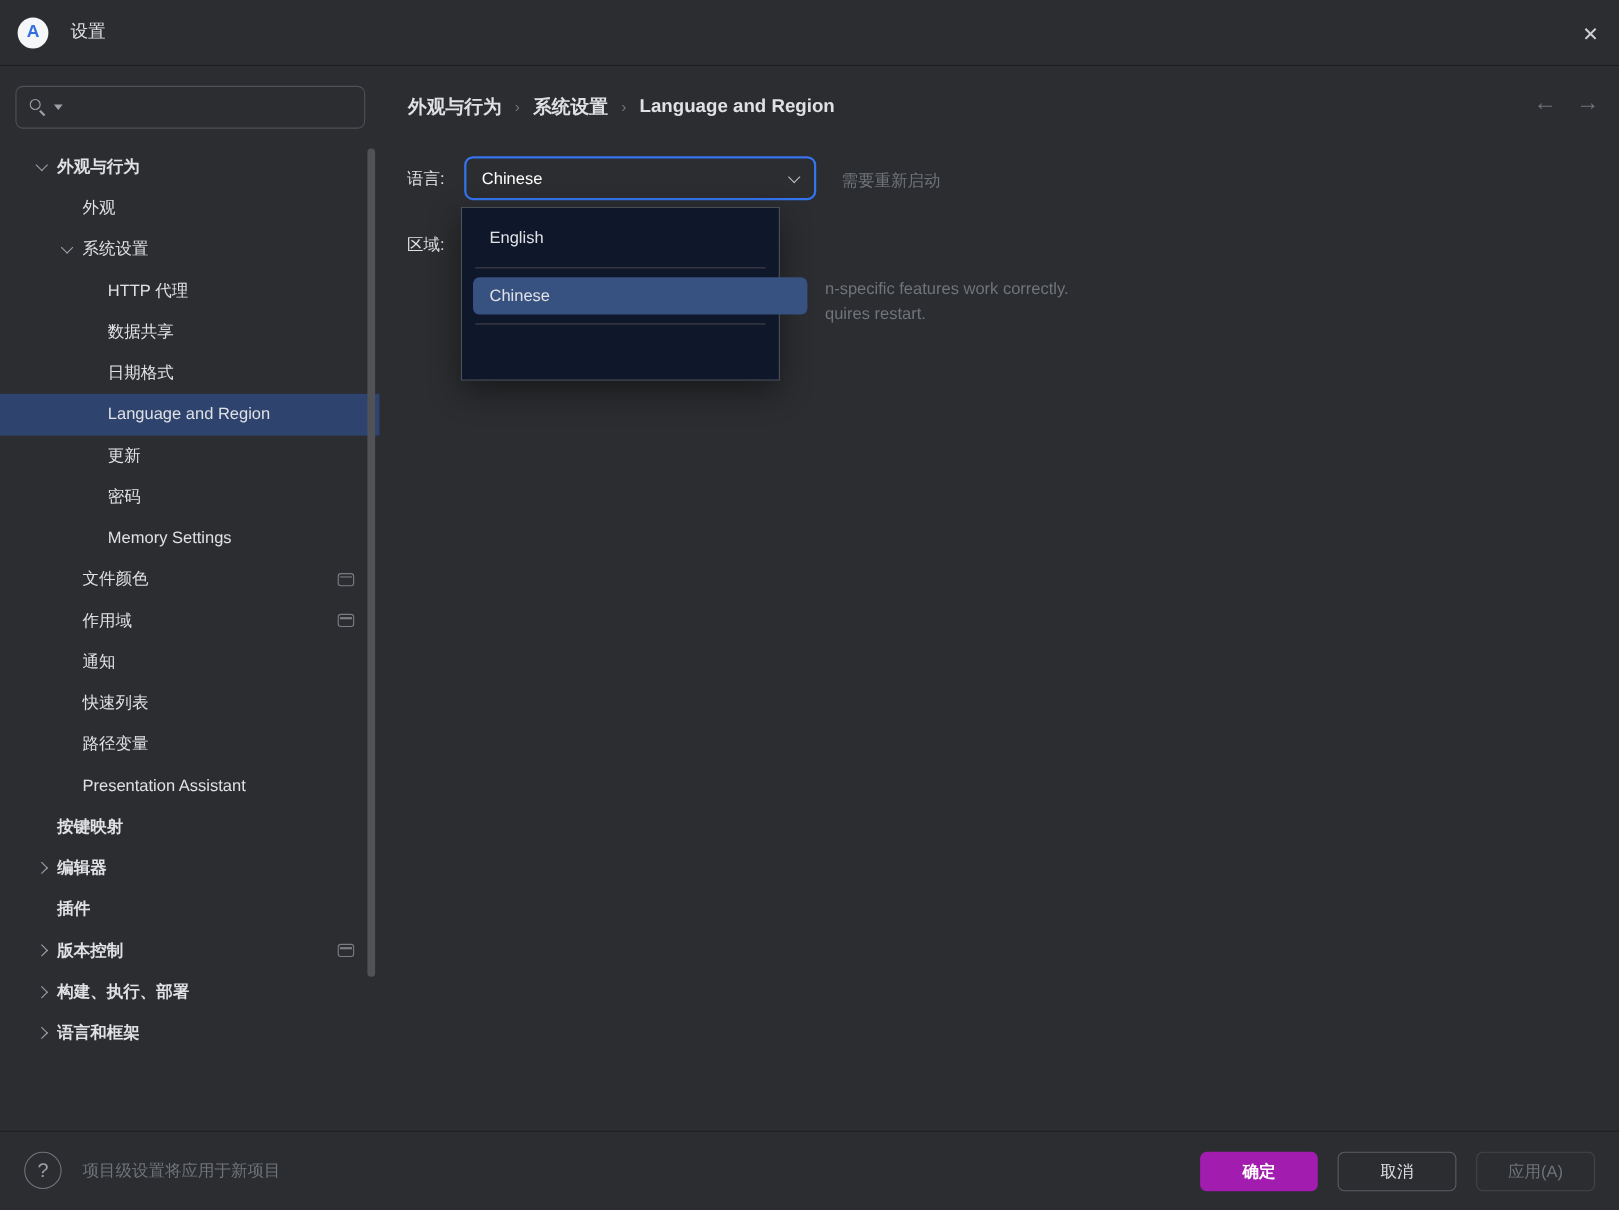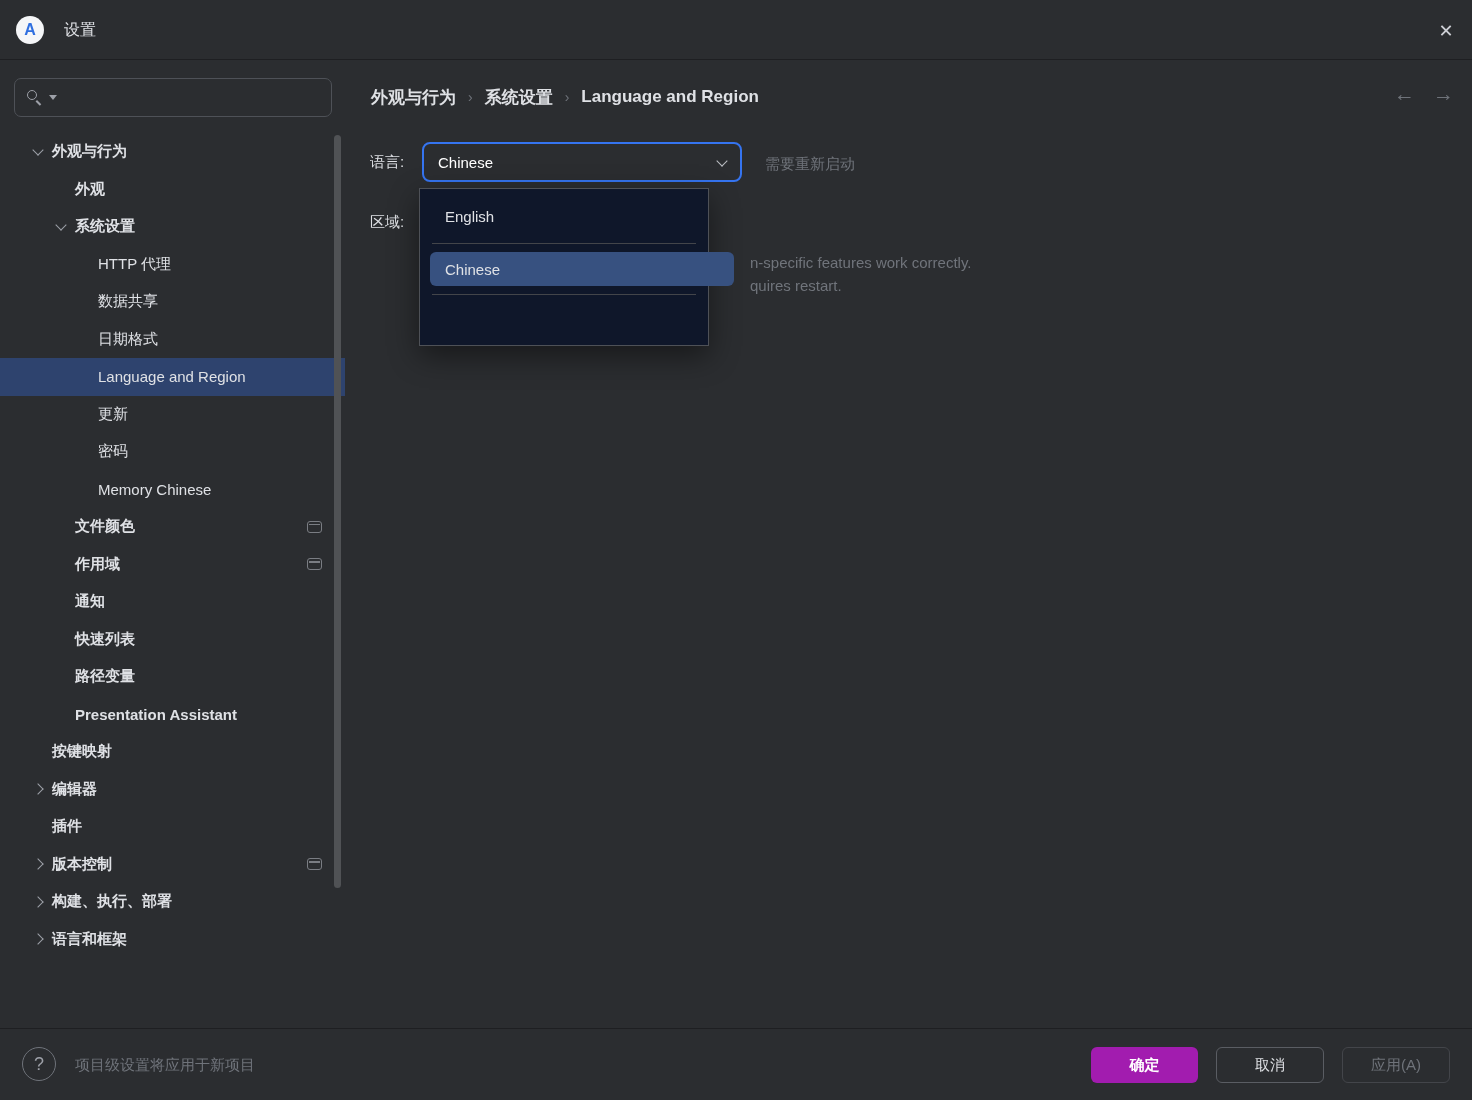--- a/index.html
+++ b/index.html
@@ -24,21 +24,21 @@
   .searchcaret{width:0;height:0;border-left:4px solid transparent;border-right:4px solid transparent;border-top:5px solid #9da0a8;margin-left:6px;}
 
   .tree{position:absolute;left:0;top:72px;width:345px;}
   .trow{position:relative;height:37.5px;display:flex;align-items:center;font-size:15px;color:#dfe1e5;cursor:pointer;}
   .trow.selected{background:#2e436e;}
   .trow.bold{font-weight:700;}
   .chevslot{width:28px;display:flex;align-items:center;justify-content:center;flex:0 0 28px;}
   .chev{width:8px;height:8px;border-right:1.6px solid #9da0a8;border-bottom:1.6px solid #9da0a8;}
   .chev.down{transform:rotate(45deg);margin-top:-3px;}
   .chev.right{transform:rotate(-45deg);}
-  .lvl0{padding-left:24px;} .lvl1{padding-left:47px;font-weight:bold;} .lvl2{padding-left:70px;}
+  .lvl0{padding-left:24px;} .lvl1{padding-left:47px;} .lvl2{padding-left:70px;}
   .winicon{position:absolute;right:23px;top:50%;margin-top:-6px;width:15px;height:12px;border:1.5px solid #7a7d83;border-radius:3px;}
   .winicon::before{content:"";position:absolute;left:1px;right:1px;top:2px;height:1.5px;background:#7a7d83;}
   .vscroll{position:absolute;left:334px;top:74px;width:7px;height:753px;border-radius:4px;background:#505255;}
 
   
   .breadcrumb{position:absolute;left:371px;top:80px;height:34px;display:flex;align-items:center;font-size:17px;font-weight:700;color:#dfe1e5;}
   .bc-sep{color:#6f737a;font-weight:400;font-size:14px;padding:0 12px;}
   .navarrows{position:absolute;right:18px;top:82px;display:flex;gap:18px;font-size:21px;color:#6f737a;}
   .navarrows span{cursor:pointer;}
 
@@ -123,21 +123,21 @@
         <div class="trow lvl2">
           <span class="chevslot"></span>
           <span>更新</span>
         </div>
         <div class="trow lvl2">
           <span class="chevslot"></span>
           <span>密码</span>
         </div>
         <div class="trow lvl2">
           <span class="chevslot"></span>
-          <span>Memory Chinese</span>
+          <span>Memory Settings</span>
         </div>
         <div class="trow lvl1">
           <span class="chevslot"></span>
           <span>文件颜色</span>
           <span class="winicon"></span>
         </div>
         <div class="trow lvl1">
           <span class="chevslot"></span>
           <span>作用域</span>
           <span class="winicon"></span>

